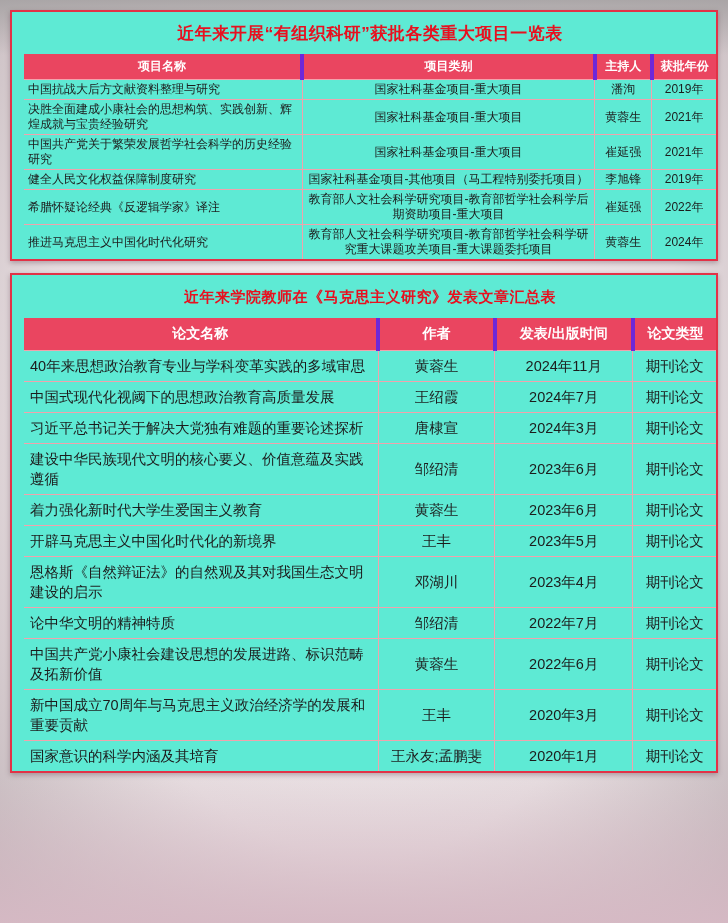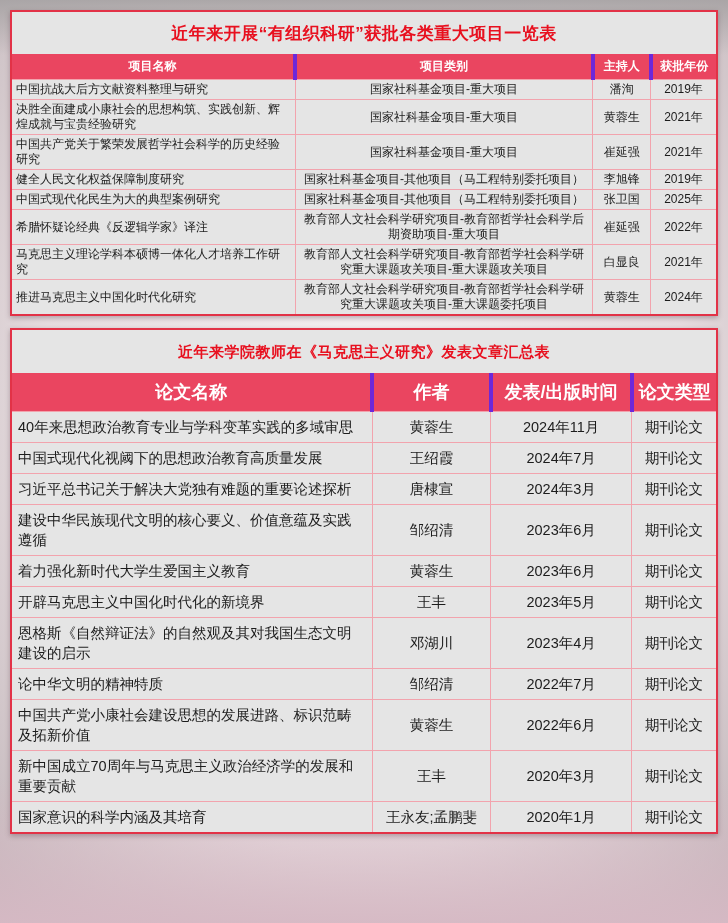--- a/index.html
+++ b/index.html
@@ -17,23 +17,24 @@
     font-family:"Liberation Sans","DejaVu Sans",sans-serif;
     color:var(--body-text);
     background:
       linear-gradient(180deg, rgba(168,164,165,.95) 0%, rgba(226,220,222,0) 6%),
       linear-gradient(0deg, rgba(214,185,196,.95) 0%, rgba(236,229,231,0) 16%),
       radial-gradient(ellipse at 50% 42%, #f4eff1 0%, #e6dcdf 62%, #bfb3b7 100%);
     padding:10px 10px 0 10px;
     overflow:hidden;
   }
   .card{
-    background:#e5e5e5;
+    background:#5eead4;
     border:2px solid var(--border-outer);
     box-shadow:0 2px 5px rgba(80,50,60,.35);
+    padding-left:12px;
   }
   .card + .card{margin-top:12px;}
   .card-title{
     text-align:center;
     font-weight:bold;
     color:var(--title-red);
     letter-spacing:.5px;
   }
   .t1{font-size:17px;padding:10px 4px 9px;}
   .t2{font-size:15px;padding:13px 4px 11px;}
@@ -60,21 +61,21 @@
   
   .grid-small{font-size:12px;}
   .grid-small th{font-size:12px;padding:4px 2px;}
   .grid-small td{padding:2px 4px;line-height:15px;margin-top:39px;}
   .grid-small .c-name{width:40.2%;}
   .grid-small .c-type{width:42.3%;}
   .grid-small .c-person{width:8.2%;}
   .grid-small .c-year{width:9.3%;}
   
   .grid-large{font-size:14.5px;}
-  .grid-large th{font-size:18px;padding:7px 2px;}
+  .grid-large th{font-size:14px;padding:7px 2px;}
   .grid-large td{padding:5px 6px;line-height:20px;}
   .grid-large .c-paper{width:51.2%;}
   .grid-large .c-author{width:16.8%;}
   .grid-large .c-date{width:20%;}
   .grid-large .c-cat{width:12%;}
 </style>
 </head>
 <body>
 
 <section class="card">
@@ -113,36 +114,24 @@
           <td>崔延强</td>
           <td>2021年</td>
         </tr>
         <tr>
           <td>健全人民文化权益保障制度研究</td>
           <td>国家社科基金项目-其他项目（马工程特别委托项目）</td>
           <td>李旭锋</td>
           <td>2019年</td>
         </tr>
         <tr>
-          <td>中国式现代化民生为大的典型案例研究</td>
-          <td>国家社科基金项目-其他项目（马工程特别委托项目）</td>
-          <td>张卫国</td>
-          <td>2025年</td>
-        </tr>
-        <tr>
           <td>希腊怀疑论经典《反逻辑学家》译注</td>
           <td>教育部人文社会科学研究项目-教育部哲学社会科学后期资助项目-重大项目</td>
           <td>崔延强</td>
           <td>2022年</td>
-        </tr>
-        <tr>
-          <td>马克思主义理论学科本硕博一体化人才培养工作研究</td>
-          <td>教育部人文社会科学研究项目-教育部哲学社会科学研究重大课题攻关项目-重大课题攻关项目</td>
-          <td>白显良</td>
-          <td>2021年</td>
         </tr>
         <tr>
           <td>推进马克思主义中国化时代化研究</td>
           <td>教育部人文社会科学研究项目-教育部哲学社会科学研究重大课题攻关项目-重大课题委托项目</td>
           <td>黄蓉生</td>
           <td>2024年</td>
         </tr>
       </tbody>
   </table>
 </section>

